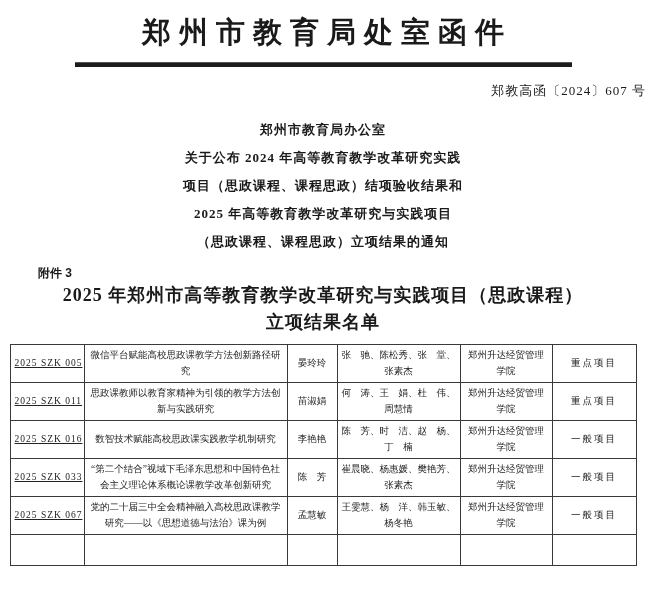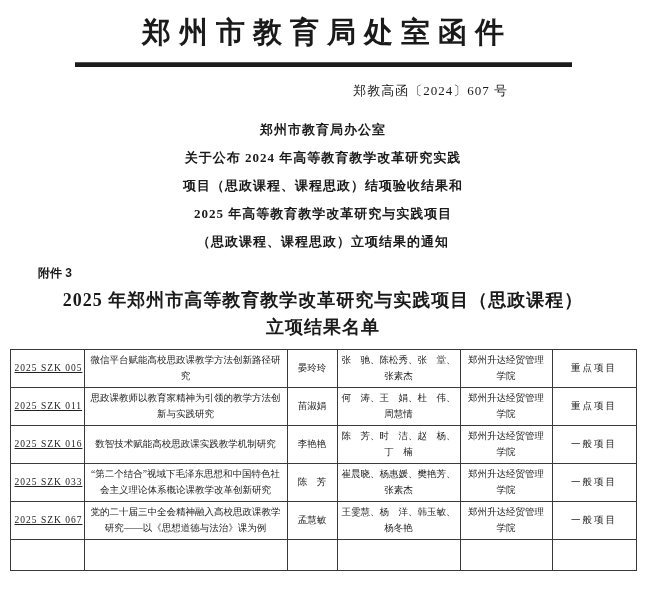--- a/index.html
+++ b/index.html
@@ -22,41 +22,39 @@
   }
   .rule{
     width:497px;
     height:4px;
     margin:9px auto 0 auto;
     background:#1c1c1c;
     border-top:1px solid #555;
   }
   .doc-number{
     margin-top:15px;
-    padding-right:138px;
     text-align:right;
     font-size:13px;
     letter-spacing:1px;
   }
   .notice{
     margin-top:16px;
     text-align:center;
     font-weight:bold;
     font-size:13px;
     line-height:28px;
     letter-spacing:1px;
   }
   .attachment{
     margin:9px 0 0 38px;
     font-size:12px;
     font-weight:bold;
     font-family:"Liberation Sans","DejaVu Sans",sans-serif;
   }
   .table-title{
-    margin-top:5px;
     text-align:center;
     font-weight:bold;
     font-size:18px;
     line-height:27px;
     letter-spacing:1px;
   }
   table.results{
     width:626px;
     margin:8px auto 0 auto;
     border-collapse:collapse;

